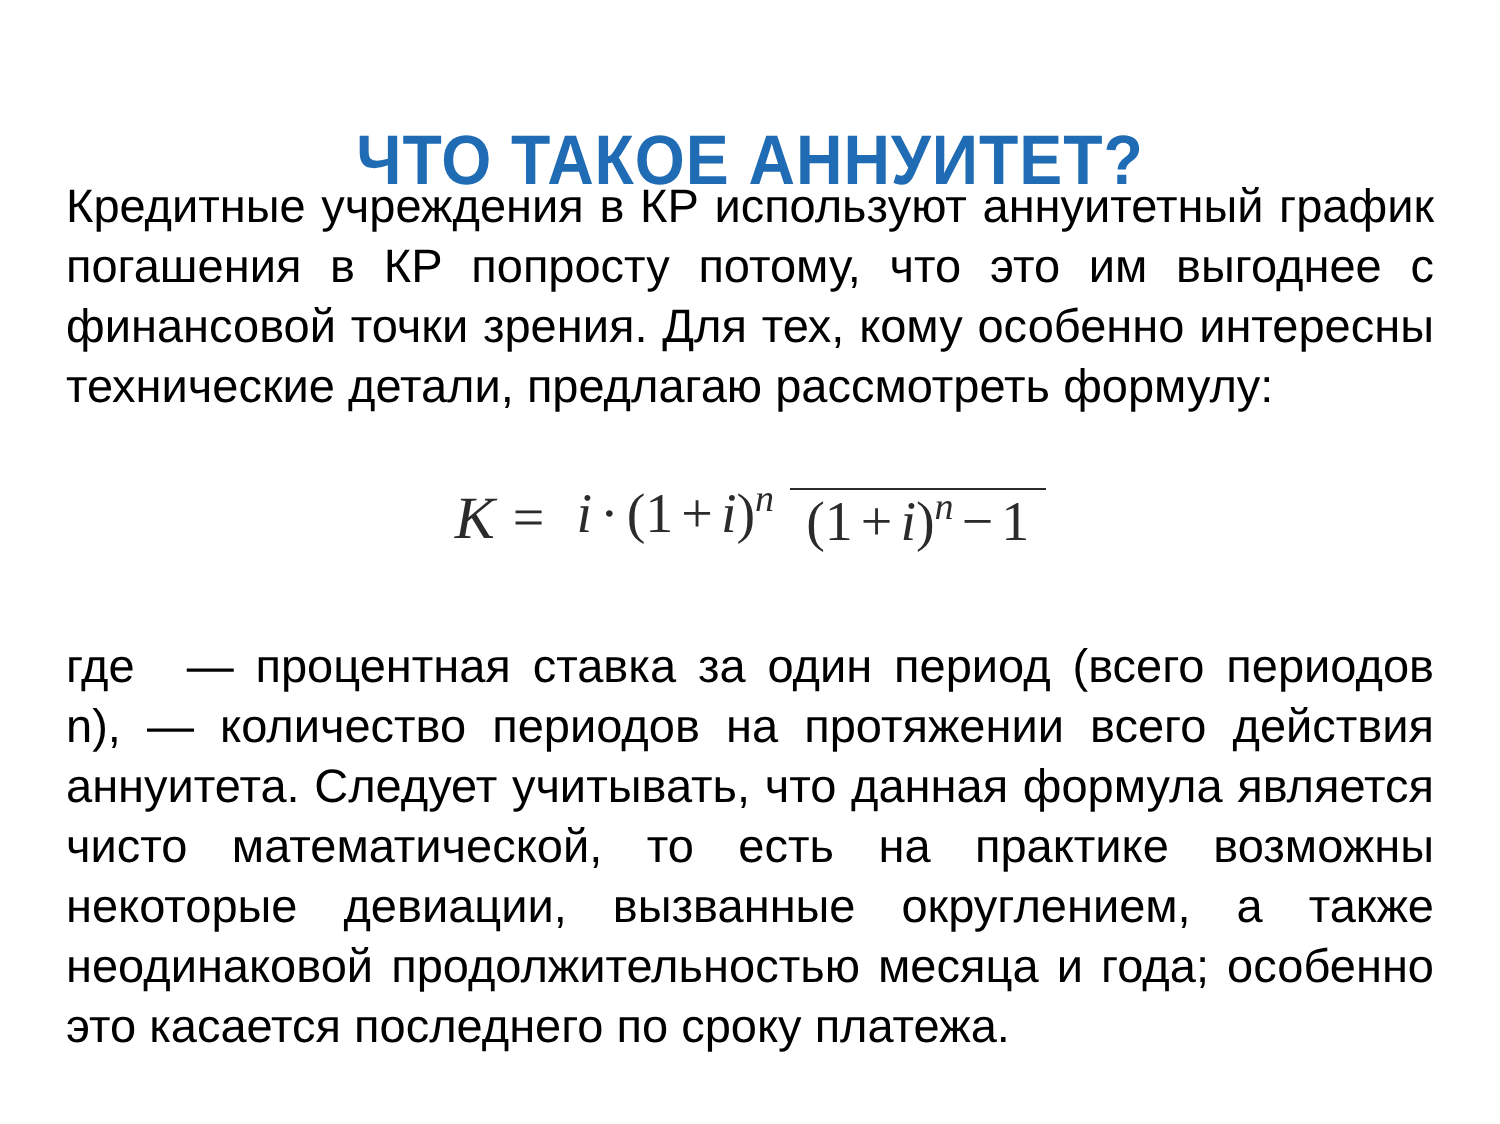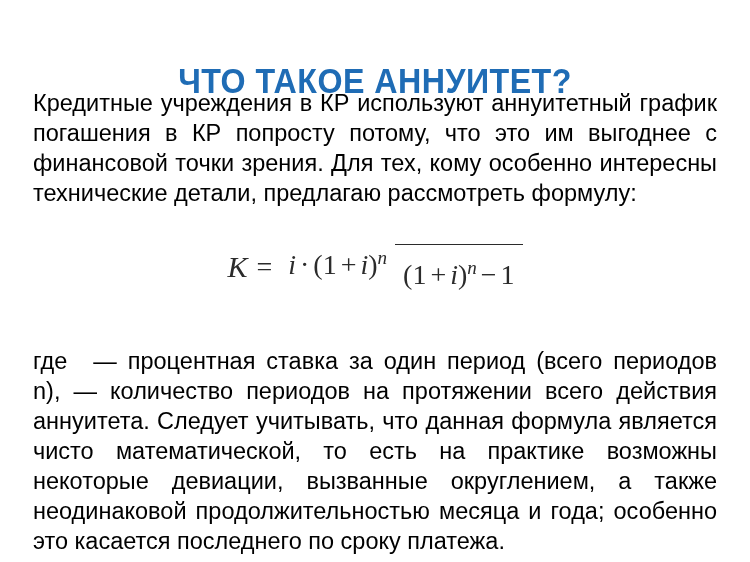--- a/index.html
+++ b/index.html
@@ -58,21 +58,21 @@
     text-justify: inter-word;
     margin: 0;
     hyphens: none;
   }
 
   .para-intro {
     
   }
 
   .para-where {
-    margin-top: 28px;
+    margin-top: 0;
   }
 
   .gap-symbol {
     display: inline-block;
     width: 26px;
   }
 
   
   .formula-block {
     position: absolute;
@@ -112,21 +112,21 @@
     align-items: center;
     vertical-align: middle;
   }
 
   .frac .num {
     padding: 0 8px 4px 8px;
     white-space: nowrap;
   }
 
   .frac .den {
-    padding: 16px 8px 0 8px;
+    padding: 3px 8px 0 8px;
     border-top: 1.6px solid #2b2b2b;
     white-space: nowrap;
   }
 
   .mi {
     font-style: italic;
   }
 
   .mn, .mo {
     font-style: normal;

